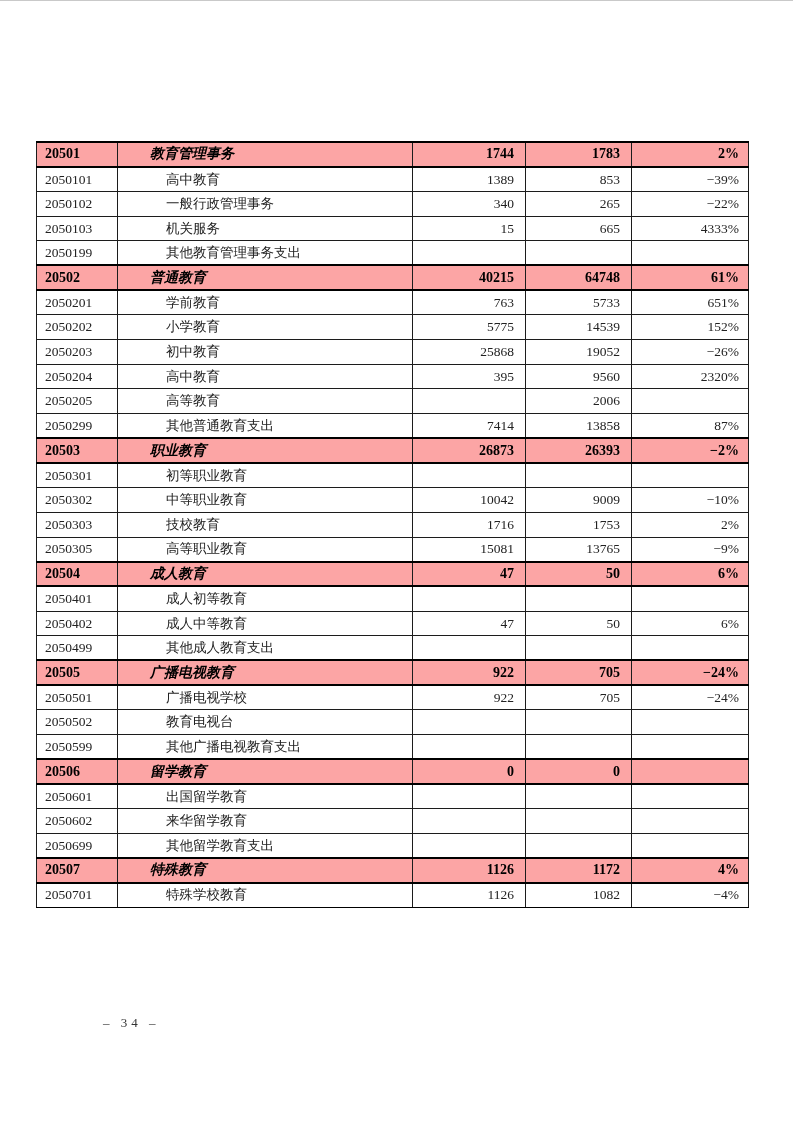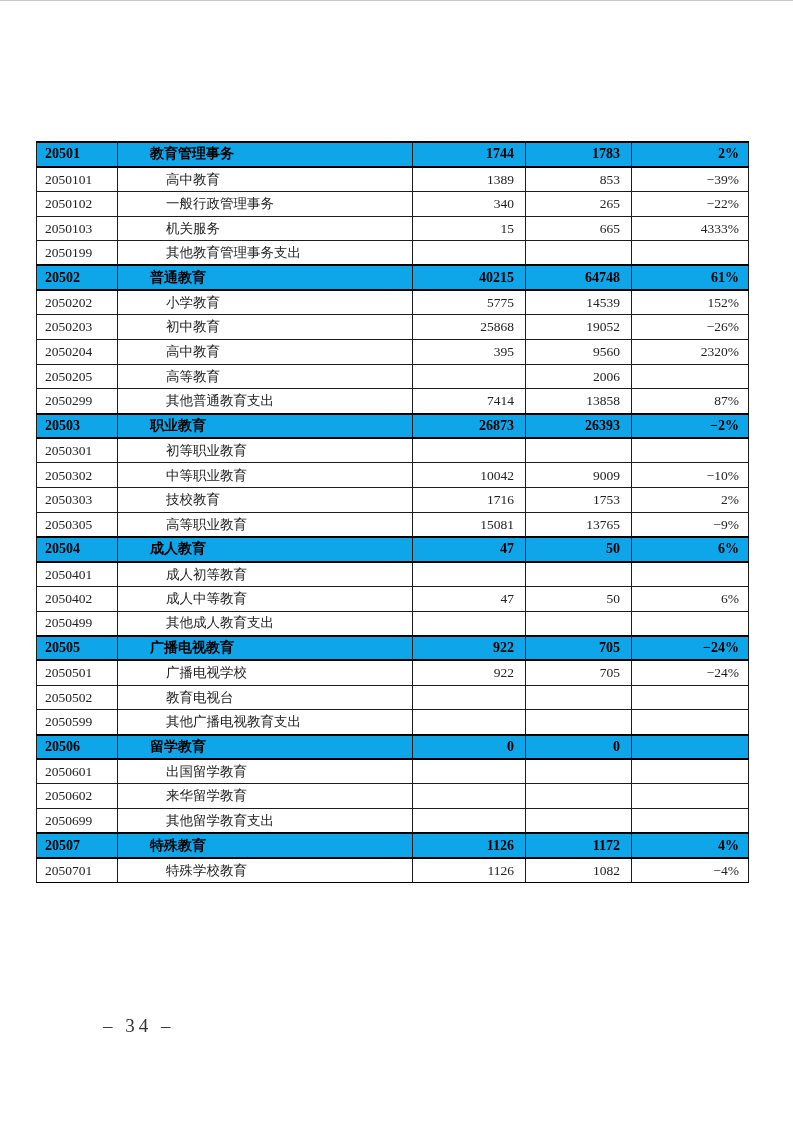--- a/index.html
+++ b/index.html
@@ -32,35 +32,35 @@
     vertical-align: middle;
     overflow: hidden;
     white-space: nowrap;
     color: #222222;
   }
   td.col-code { padding-left: 8px; }
   td.col-name { padding-left: 48px; }
   td.col-num  { text-align: right; padding-right: 11px; }
   td.col-pct  { text-align: right; padding-right: 9px; }
   tr.section td {
-    background: #0ea5e9;
+    background: #fca5a5;
     font-weight: bold;
     border-top: 2px solid #000000;
     border-bottom: 2px solid #000000;
     font-size: 14px;
     color: #000000;
   }
-  tr.section td.col-name { padding-left: 32px; }
+  tr.section td.col-name { padding-left: 32px; font-style: italic; }
   table.budget tr:first-child td { border-top: 2px solid #000000; }
   table.budget tr:last-child td { border-bottom: 1.5px solid #000000; }
   .page-number {
     position: absolute;
     left: 103px;
     top: 1014px;
-    font-size: 19px;
+    font-size: 13px;
     letter-spacing: 4px;
     color: #333333;
   }
 </style>
 </head>
 <body>
 
 <div class="table-wrap">
   <table class="budget">
     <colgroup>
@@ -107,20 +107,27 @@
     <td class="col-pct"></td>
   </tr>
         <tr class="section">
     <td class="col-code">20502</td>
     <td class="col-name">普通教育</td>
     <td class="col-num">40215</td>
     <td class="col-num">64748</td>
     <td class="col-pct">61%</td>
   </tr>
         <tr>
+    <td class="col-code">2050201</td>
+    <td class="col-name">学前教育</td>
+    <td class="col-num">763</td>
+    <td class="col-num">5733</td>
+    <td class="col-pct">651%</td>
+  </tr>
+        <tr>
     <td class="col-code">2050202</td>
     <td class="col-name">小学教育</td>
     <td class="col-num">5775</td>
     <td class="col-num">14539</td>
     <td class="col-pct">152%</td>
   </tr>
         <tr>
     <td class="col-code">2050203</td>
     <td class="col-name">初中教育</td>
     <td class="col-num">25868</td>

